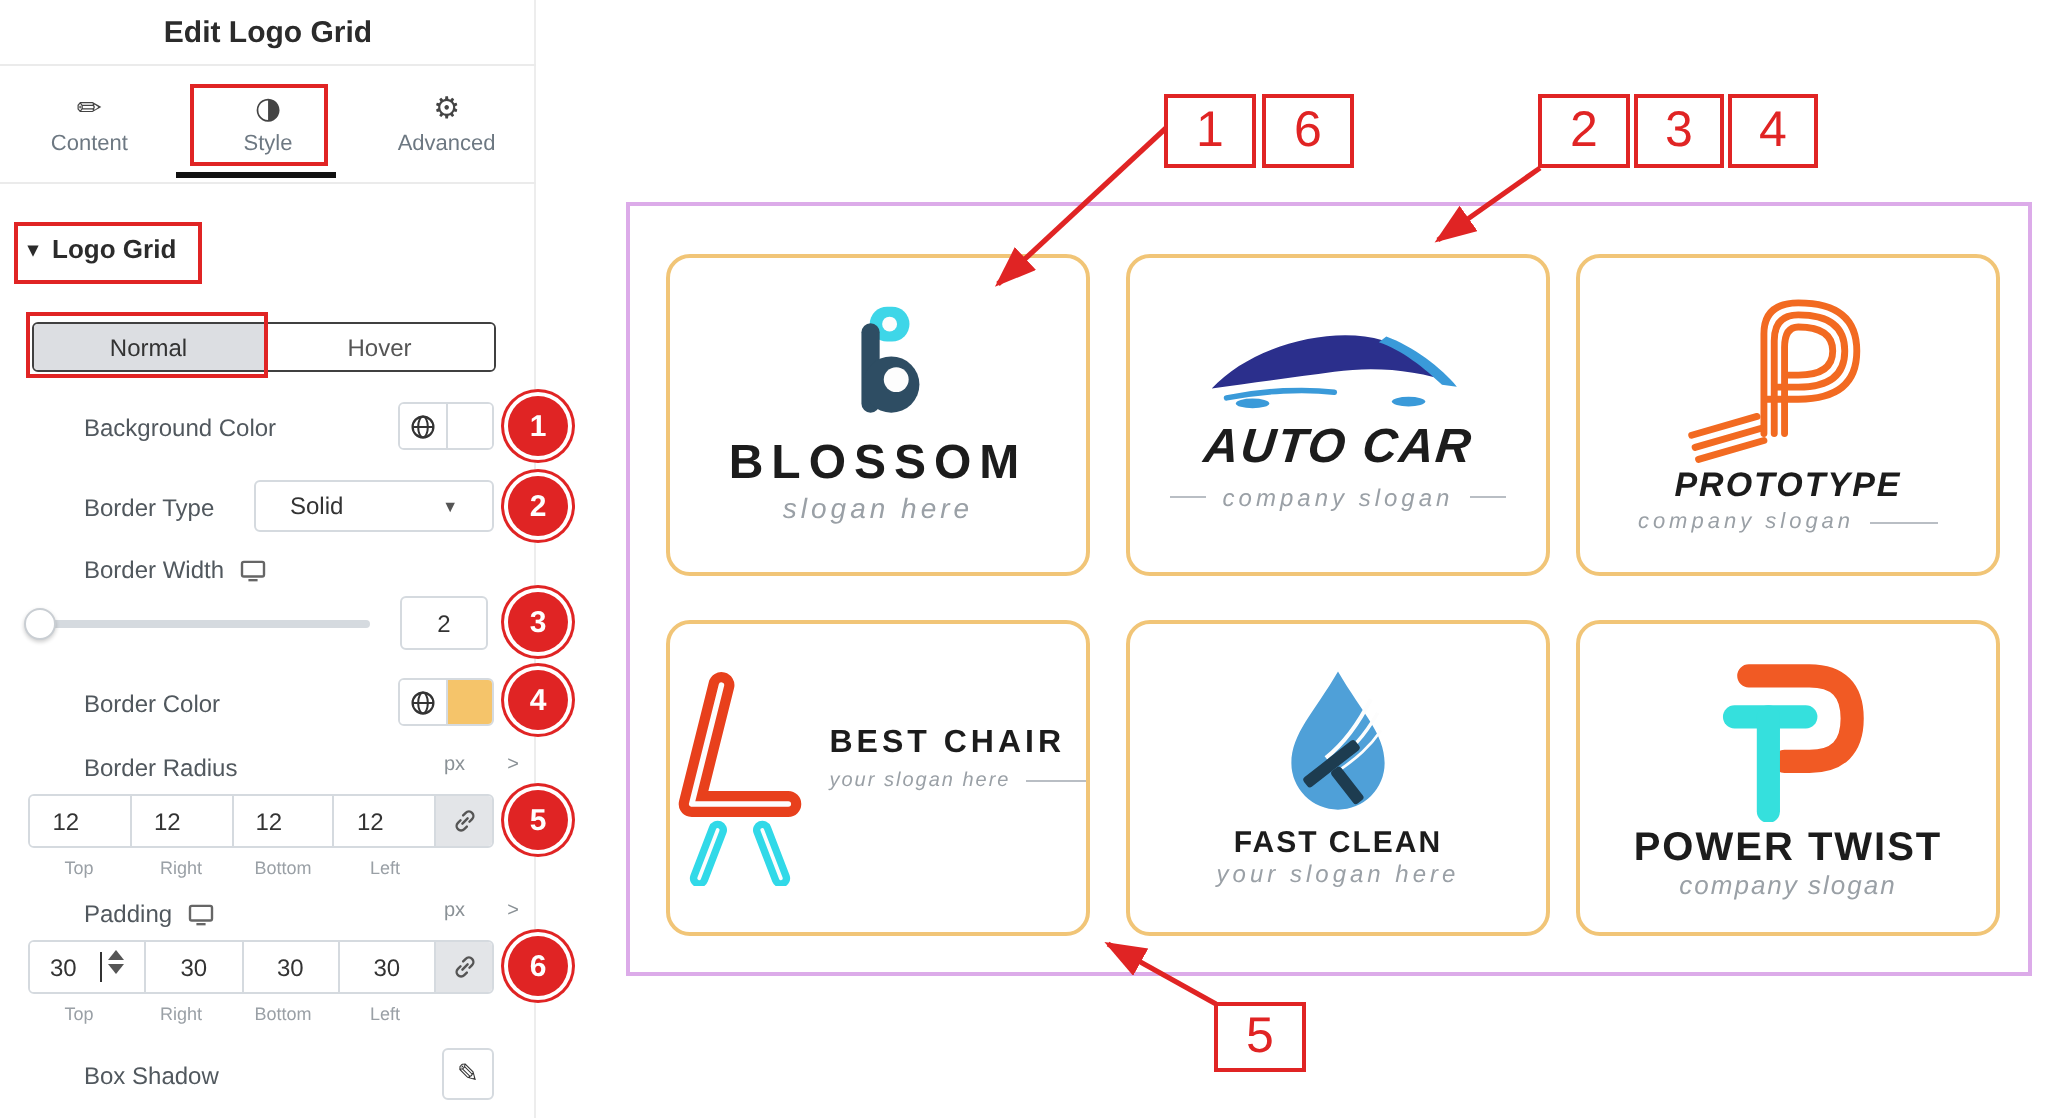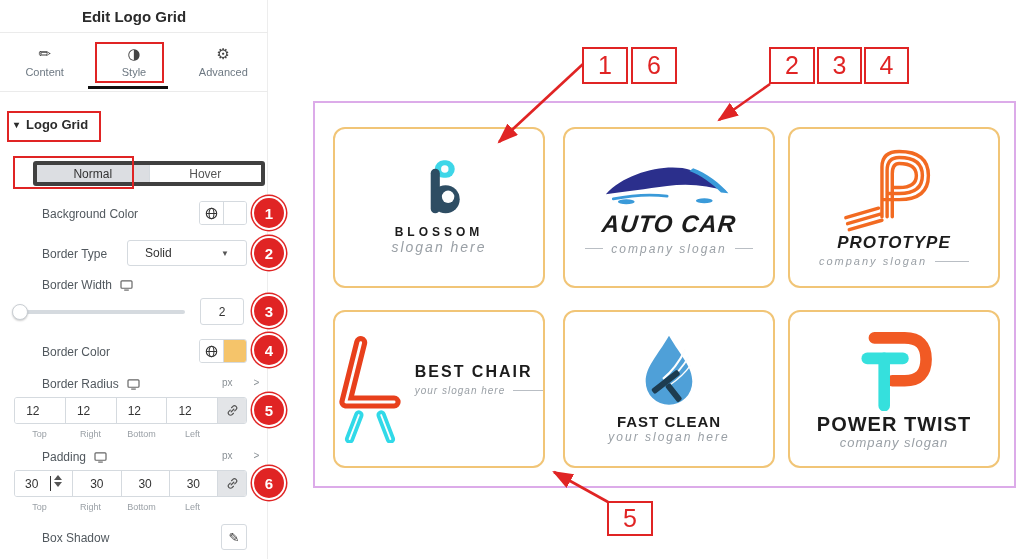--- a/index.html
+++ b/index.html
@@ -30,22 +30,22 @@
   .tab .t-label { font-size:11px; color:#6d7882; }
   .style-underline { position:absolute; left:88px; top:86px; width:80px; height:3px; background:#111; }
   .redbox-outline { position:absolute; border:2px solid #e02424; background:transparent; pointer-events:none; }
 
   .section-head {
     position:absolute; left:14px; top:117px; display:flex; align-items:center; gap:7px;
     font-size:13px; font-weight:700; color:#2b2b2b; cursor:pointer;
   }
   .caret-down { font-size:10px; color:#2b2b2b; }
 
-  .seg { position:absolute; left:33px; top:161px; width:232px; height:25px; display:flex;
-         border:4px solid #404040; border-radius:3px; overflow:hidden; font-size:12px; }
+  .seg { position:absolute; left:16px; top:161px; width:232px; height:25px; display:flex;
+         border:1px solid #404040; border-radius:3px; overflow:hidden; font-size:12px; }
   .seg-btn { flex:1; display:flex; align-items:center; justify-content:center; cursor:pointer; background:#fff; color:#555; }
   .seg-btn.active { background:#dcdee2; color:#333; }
   .seg-btn + .seg-btn { border-left:1px solid #d5dadf; }
 
   .ctl-label { position:absolute; left:14px; font-size:12px; color:#51585e; display:flex; align-items:center; gap:8px;margin-left:28px; }
 
   .swatch-ctl { position:absolute; width:48px; height:24px; display:flex; border:1px solid #d5dadf; border-radius:3px; overflow:hidden; cursor:pointer; }
   .swatch-ctl .globe-half { width:24px; display:flex; align-items:center; justify-content:center; background:#fff; }
   .swatch-ctl .swatch-half { width:24px; border-left:1px solid #d5dadf; }
 
@@ -94,21 +94,21 @@
   .logo-card.row1 { top:127px; height:161px; }
   .logo-card.row2 { top:310px; height:158px; }
   .col1 { left:333px; } .col2 { left:563px; } .col3 { left:788px; }
 
   .brand { font-weight:700; color:#1c1c1c; line-height:1.1; white-space:nowrap; }
   .slogan { color:#9aa0a6; font-style:italic; white-space:nowrap; }
   .slogan-row { display:flex; align-items:center; gap:8px; }
   .slogan-row .dash { width:18px; height:1px; background:#b9bec4; }
   .slogan-row .dash-long { width:34px; height:1px; background:#b9bec4; }
 
-  .blossom-name { font-size:12px; letter-spacing:4px; margin-top:4px; }
+  .blossom-name { font-size:24px; letter-spacing:4px; margin-top:4px; }
   .blossom-slogan { font-size:14px; letter-spacing:2px; }
   .autocar-name { font-size:24px; font-style:italic; letter-spacing:1px; transform:skewX(-6deg); }
   .autocar-slogan { font-size:12px; letter-spacing:2px; }
   .proto-name { font-size:17px; font-style:italic; letter-spacing:1px; }
   .proto-slogan { font-size:11px; letter-spacing:2px; }
   .chair-name { font-size:16px; letter-spacing:2px; }
   .chair-slogan { font-size:10px; letter-spacing:1px; }
   .fast-name { font-size:15px; letter-spacing:1px; margin-top:4px; }
   .fast-slogan { font-size:12px; letter-spacing:2px; }
   .power-name { font-size:20px; letter-spacing:1px; margin-top:2px; }
@@ -197,21 +197,21 @@
       <svg width="13" height="13" viewBox="0 0 14 14">
           <circle cx="7" cy="7" r="5.6" fill="none" stroke="#333" stroke-width="1.2"></circle>
           <ellipse cx="7" cy="7" rx="2.6" ry="5.6" fill="none" stroke="#333" stroke-width="1.1"></ellipse>
           <line x1="1.4" y1="7" x2="12.6" y2="7" stroke="#333" stroke-width="1.1"></line>
         </svg>
     </span>
     <span class="swatch-half" style="background:#f5c46a;"></span>
   </div>
   <div class="num-circle" style="top:335px;">4</div>
 
-  <div class="ctl-label" style="top:377px;">
+  <div class="ctl-label" style="top:377px;flex-direction:column;">
     <span>Border Radius</span>
     <svg width="13" height="11" viewBox="0 0 14 12">
         <rect x="1" y="1" width="12" height="8" rx="1" fill="none" stroke="#666" stroke-width="1.3"></rect>
         <line x1="4.5" y1="11" x2="9.5" y2="11" stroke="#666" stroke-width="1.3"></line>
       </svg>
   </div>
   <div class="unit" style="left:222px; top:377px;">
     <span>px</span>
     <span>˃</span>
   </div>

